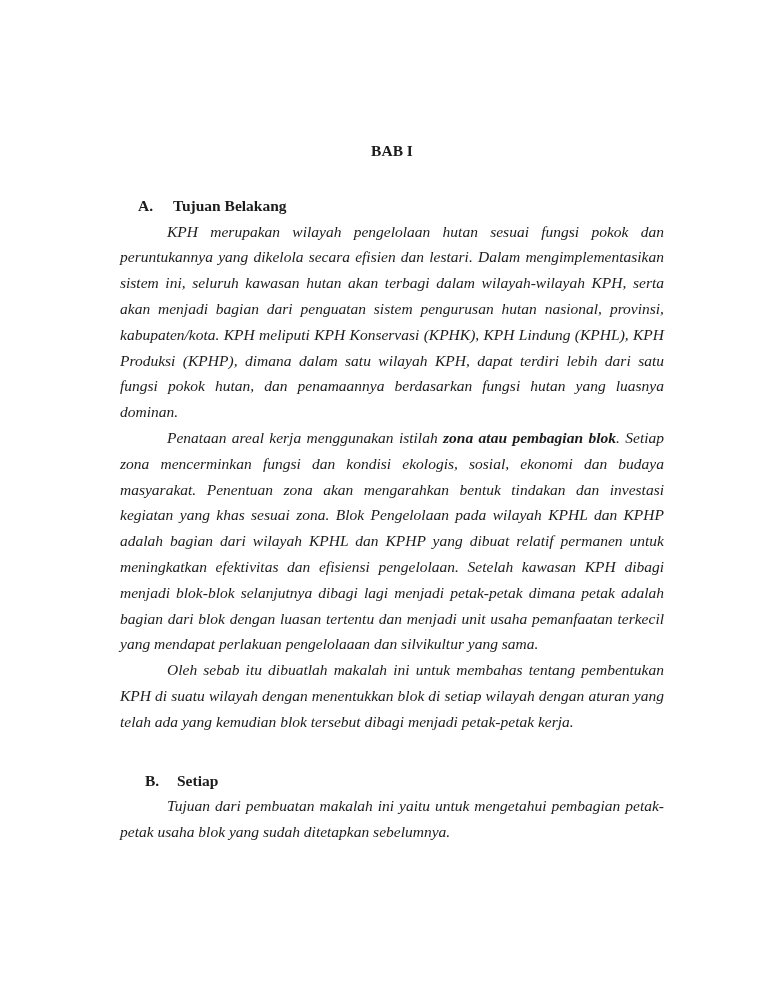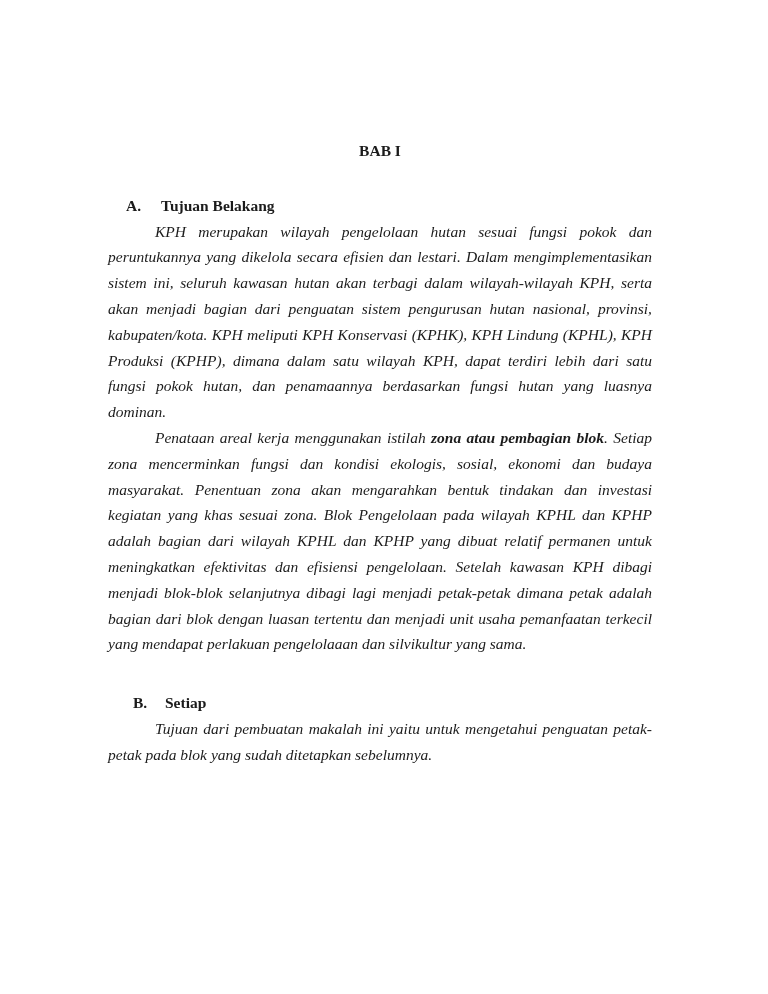--- a/index.html
+++ b/index.html
@@ -11,21 +11,21 @@
     position: relative;
     width: 768px;
     height: 994px;
     background: #ffffff;
     overflow: hidden;
     font-family: "Liberation Serif", "DejaVu Serif", serif;
     color: #1b1b1b;
   }
   .content {
     position: absolute;
-    left: 108px;
+    left: 120px;
     top: 0;
     width: 544px;
     padding-top: 138px;
     font-size: 15.5px;
     line-height: 25.8px;
   }
   .chapter-title {
     margin: 0;
     font-size: 15.5px;
     line-height: 25.8px;
@@ -60,22 +60,23 @@
 
     <div class="section-heading sec-a">
       <span class="marker">A.</span>
       <span class="heading-text">Tujuan Belakang</span>
     </div>
 
     <p class="body-par">KPH merupakan wilayah pengelolaan hutan sesuai fungsi pokok dan peruntukannya yang dikelola secara efisien dan lestari. Dalam mengimplementasikan sistem ini, seluruh kawasan hutan akan terbagi dalam wilayah-wilayah KPH, serta akan menjadi bagian dari penguatan sistem pengurusan hutan nasional, provinsi, kabupaten/kota. KPH meliputi KPH Konservasi (KPHK), KPH Lindung (KPHL), KPH Produksi (KPHP), dimana dalam satu wilayah KPH, dapat terdiri lebih dari satu fungsi pokok hutan, dan penamaannya berdasarkan fungsi hutan yang luasnya dominan.</p>
 
     <p class="body-par"><span>Penataan areal kerja menggunakan istilah </span><strong>zona atau pembagian blok</strong><span>. Setiap zona mencerminkan fungsi dan kondisi ekologis, sosial, ekonomi dan budaya masyarakat. Penentuan zona akan mengarahkan bentuk tindakan dan investasi kegiatan yang khas sesuai zona. Blok Pengelolaan pada wilayah KPHL dan KPHP adalah bagian dari wilayah KPHL dan KPHP yang dibuat relatif permanen untuk meningkatkan efektivitas dan efisiensi pengelolaan. Setelah kawasan KPH dibagi menjadi blok-blok selanjutnya dibagi lagi menjadi petak-petak dimana petak adalah bagian dari blok dengan luasan tertentu dan menjadi unit usaha pemanfaatan terkecil yang mendapat perlakuan pengelolaaan dan silvikultur yang sama.</span></p>
 
+    <p class="body-par">Oleh sebab itu dibuatlah makalah ini untuk membahas tentang pembentukan KPH di suatu wilayah dengan menentukkan blok di setiap wilayah dengan aturan yang telah ada yang kemudian blok tersebut dibagi menjadi petak-petak kerja.</p>
 
     <div class="section-heading sec-b">
       <span class="marker">B.</span>
       <span class="heading-text">Setiap</span>
     </div>
 
-    <p class="body-par">Tujuan dari pembuatan makalah ini yaitu untuk mengetahui penguatan petak-petak pada blok yang sudah ditetapkan sebelumnya.</p>
+    <p class="body-par">Tujuan dari pembuatan makalah ini yaitu untuk mengetahui pembagian petak-petak usaha blok yang sudah ditetapkan sebelumnya.</p>
 
   </div>
 </div>
 
 </body></html>

